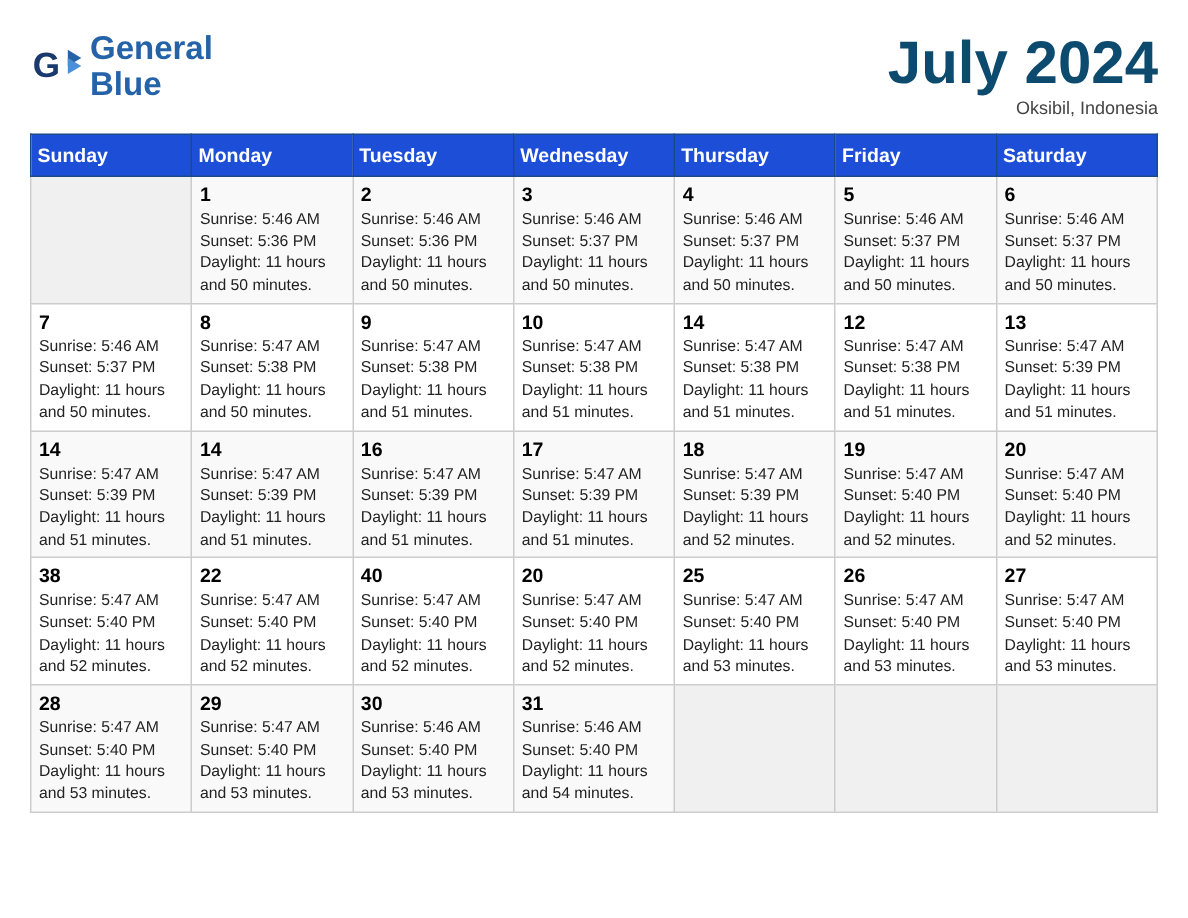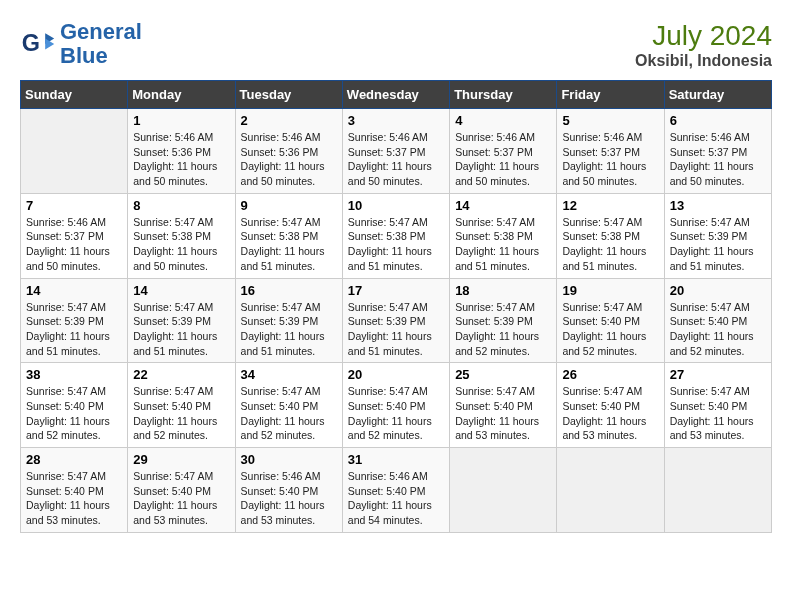--- a/index.html
+++ b/index.html
@@ -31,36 +31,36 @@
     }
     .logo-icon {
       width: 36px;
       height: 36px;
       margin-right: 4px;
     }
     .title-block {
       text-align: right;
     }
     .title-block h1 {
-      font-size: 28px;
-      color: #4d7c0f;
+      font-size: 40px;
+      color: #0c4a6e;
+      font-weight: bold;
+    }
+    .title-block h2 {
+      font-size: 12px;
+      color: #444;
       font-weight: normal;
-    }
-    .title-block h2 {
-      font-size: 16px;
-      color: #444;
-      font-weight: bold;
     }
     table {
       width: 100%;
       border-collapse: collapse;
       font-size: 11px;
     }
     thead tr th {
-      background-color: #404040;
+      background-color: #1d4ed8;
       color: #fff;
       padding: 6px 4px;
       text-align: left;
       font-size: 13px;
       font-weight: bold;
       border: 1px solid #1a4a8a;
     }
     tbody tr td {
       border: 1px solid #ccc;
       padding: 4px 5px;
@@ -279,21 +279,21 @@
 and 52 minutes.</div>
         </td>
         <td>
           <span class="day-num">22</span>
           <div class="day-info" style="white-space: pre-line;">Sunrise: 5:47 AM
 Sunset: 5:40 PM
 Daylight: 11 hours
 and 52 minutes.</div>
         </td>
         <td>
-          <span class="day-num">34</span>
+          <span class="day-num">40</span>
           <div class="day-info" style="white-space: pre-line;">Sunrise: 5:47 AM
 Sunset: 5:40 PM
 Daylight: 11 hours
 and 52 minutes.</div>
         </td>
         <td>
           <span class="day-num">20</span>
           <div class="day-info" style="white-space: pre-line;">Sunrise: 5:47 AM
 Sunset: 5:40 PM
 Daylight: 11 hours

